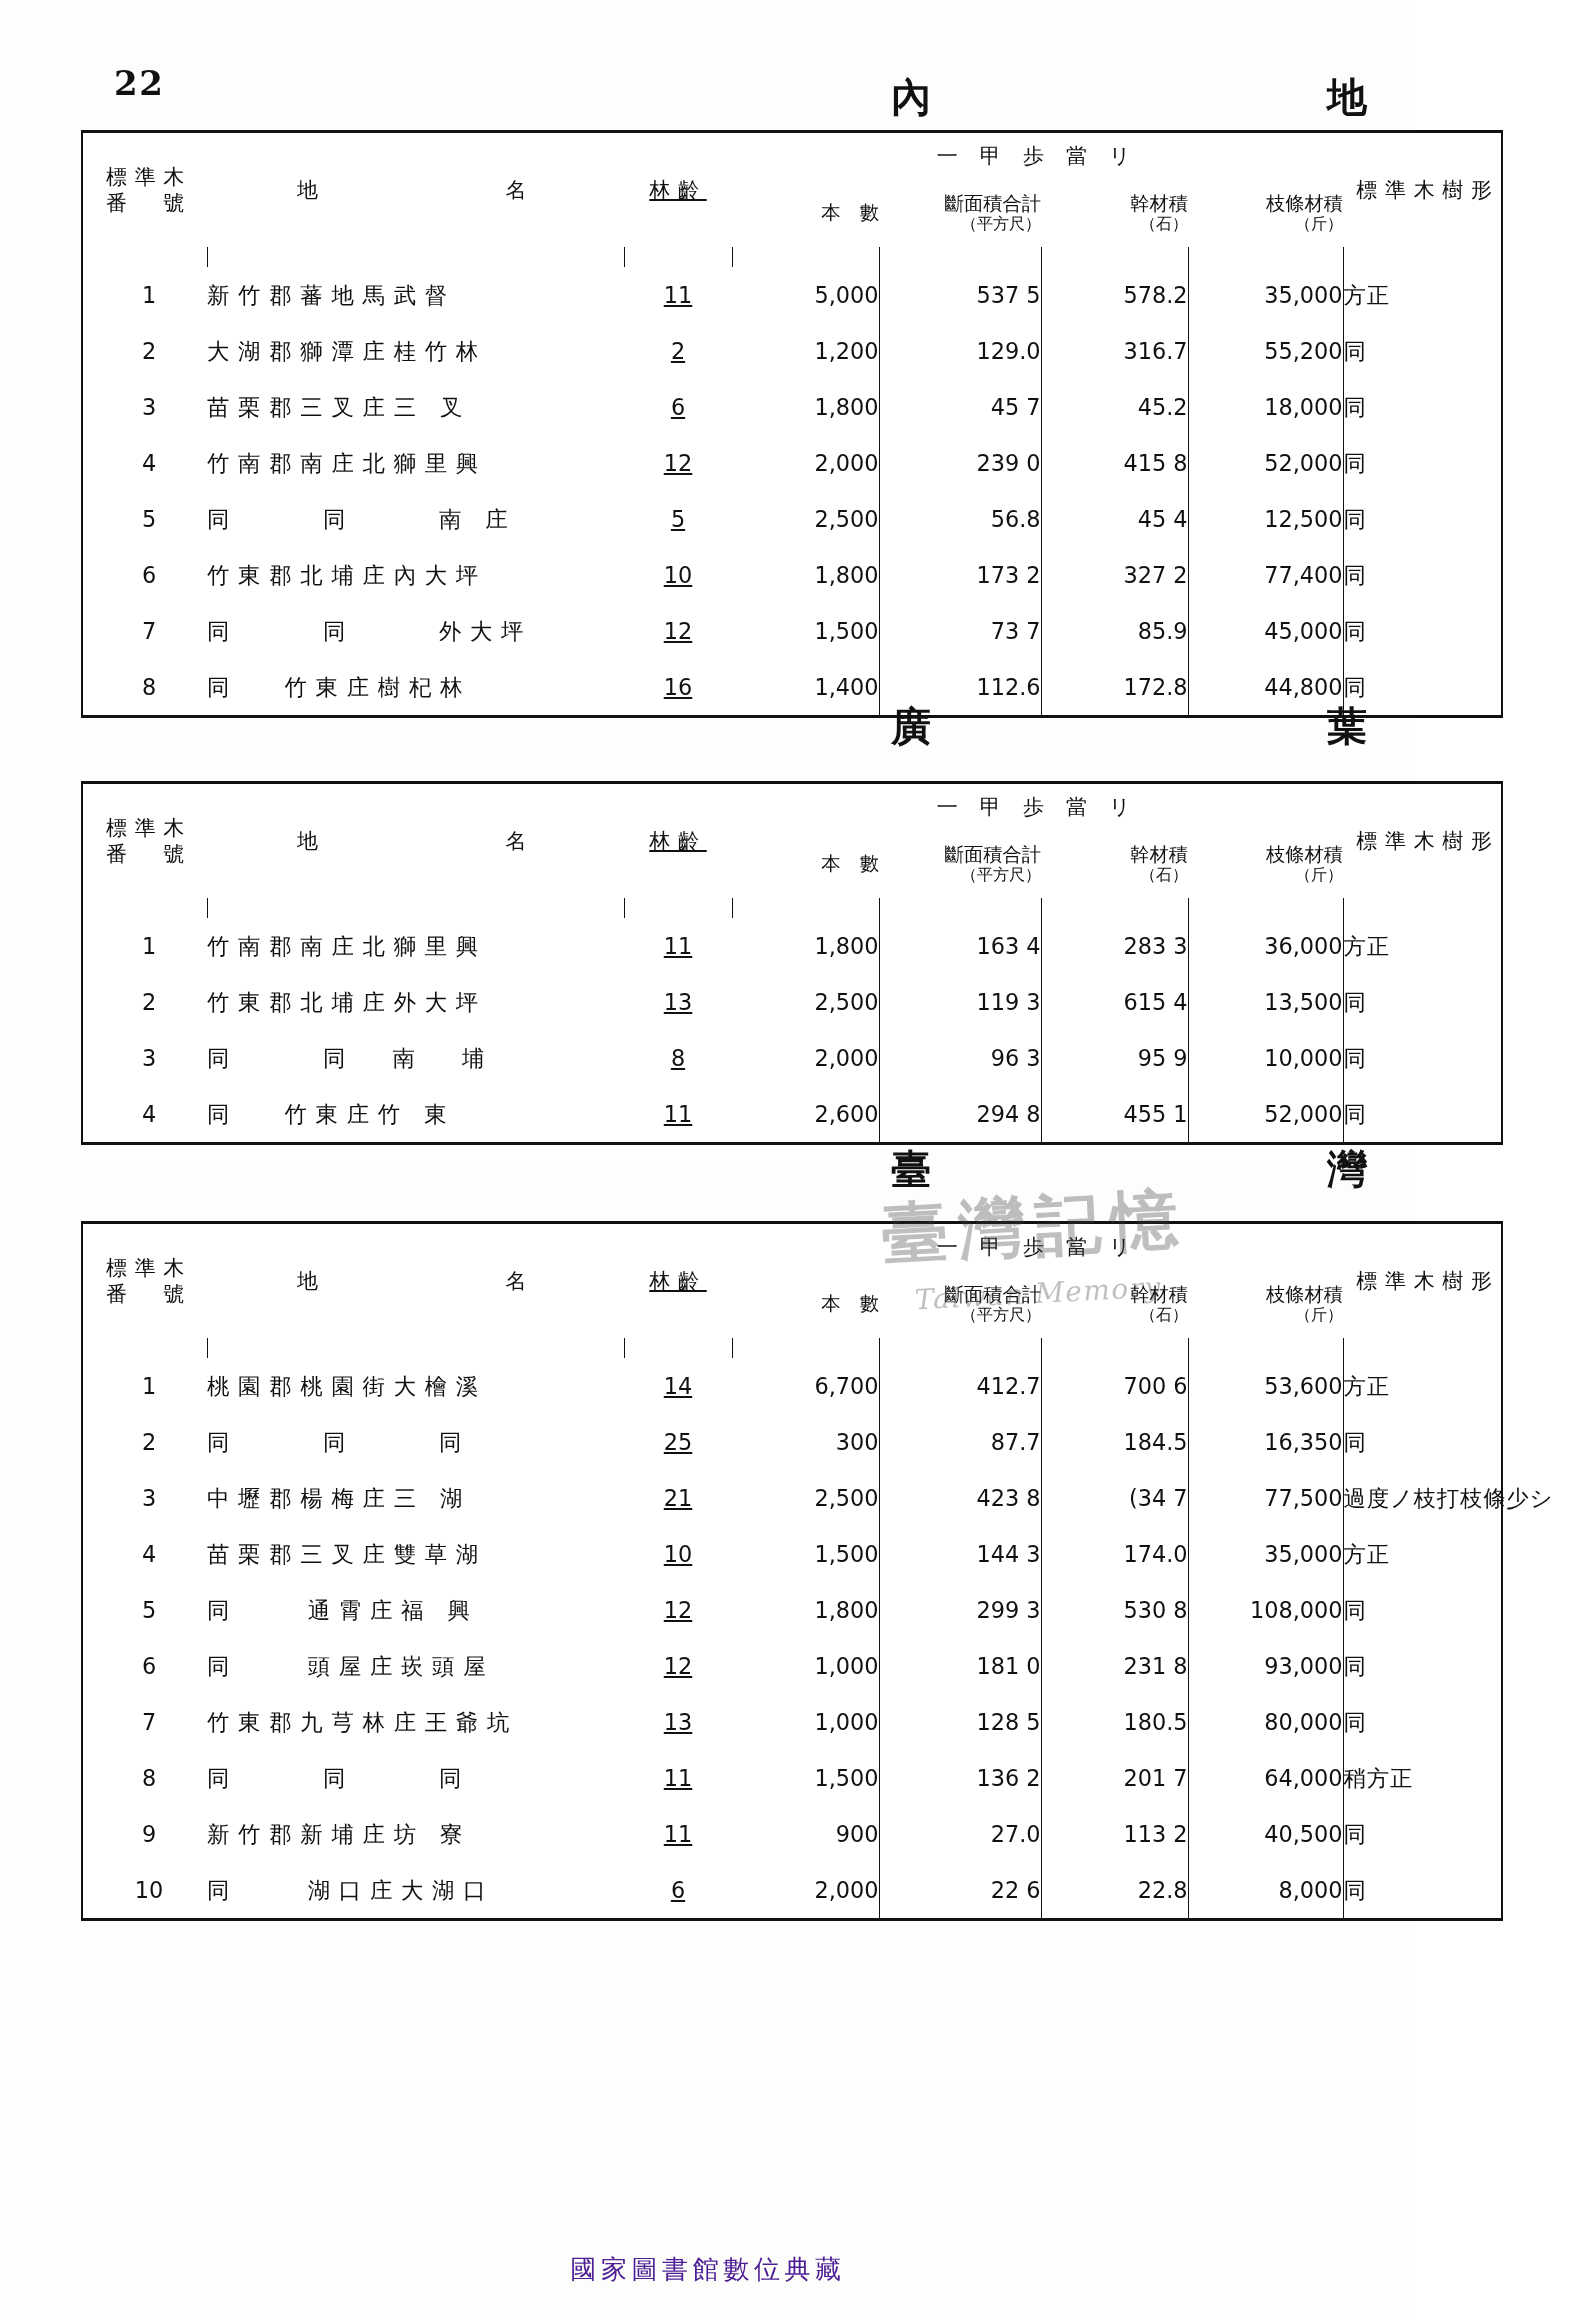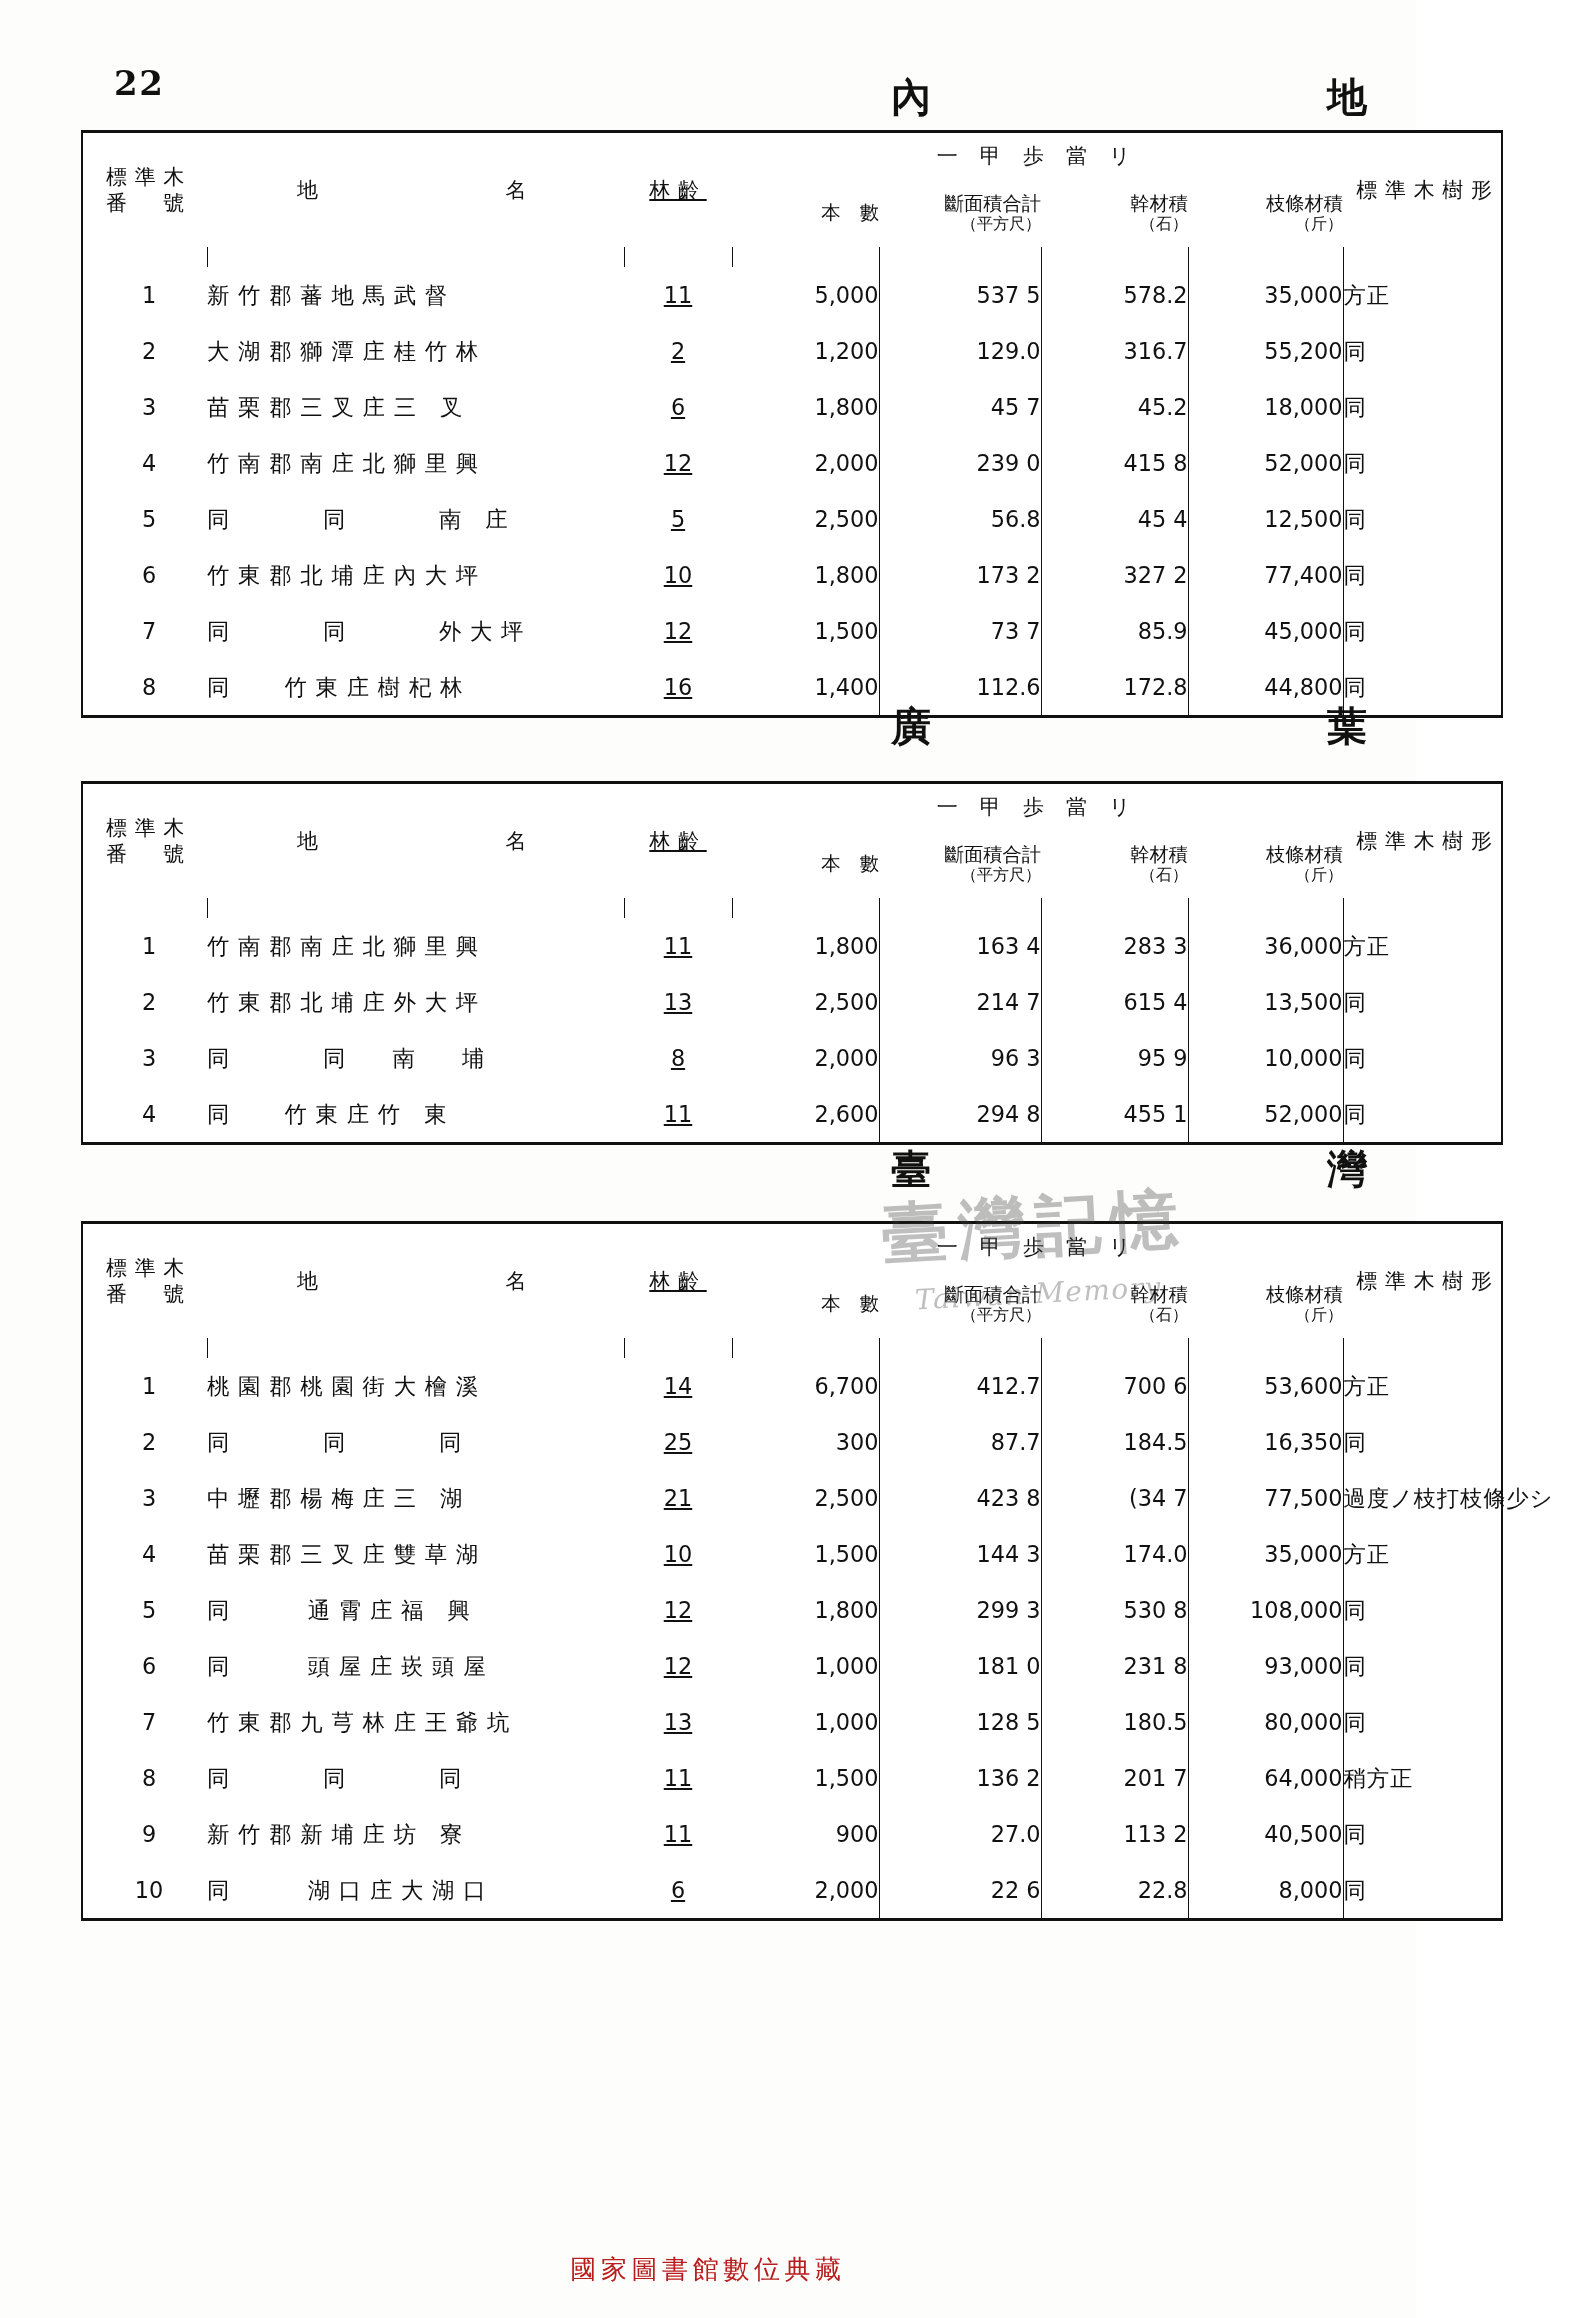--- a/index.html
+++ b/index.html
@@ -148,21 +148,21 @@
   .watermark .wm-en{
     font-size:28px;letter-spacing:1.5px;font-style:italic;
     font-family:"DejaVu Serif","Liberation Serif",serif;
     margin-top:4.6px;
   }
   .footer{
     position:absolute;left:0;right:0;bottom:32px;
     text-align:center;
     font-size:26px;
     letter-spacing:4.6px;
-    color:#b91c1c;
+    color:#4c1d95;
   }
   
   .tbl-wrap:after{content:"";display:block;}
 </style>
 </head>
 <body>
 
 <div class="page">
 
   <div class="page-number">22</div>
@@ -379,21 +379,21 @@
             <td class="num sep">163 4</td>
             <td class="num sep">283 3</td>
             <td class="num sep">36,000</td>
             <td class="cform">方正</td>
           </tr>
           <tr class="row">
             <td class="cno">2</td>
             <td class="cplace">竹 東 郡 北 埔 庄 外 大 坪</td>
             <td class="cage">13</td>
             <td class="num sep">2,500</td>
-            <td class="num sep">214 7</td>
+            <td class="num sep">119 3</td>
             <td class="num sep">615 4</td>
             <td class="num sep">13,500</td>
             <td class="cform">同</td>
           </tr>
           <tr class="row">
             <td class="cno">3</td>
             <td class="cplace">同　　　　同　　南　　埔</td>
             <td class="cage">8</td>
             <td class="num sep">2,000</td>
             <td class="num sep">96 3</td>

